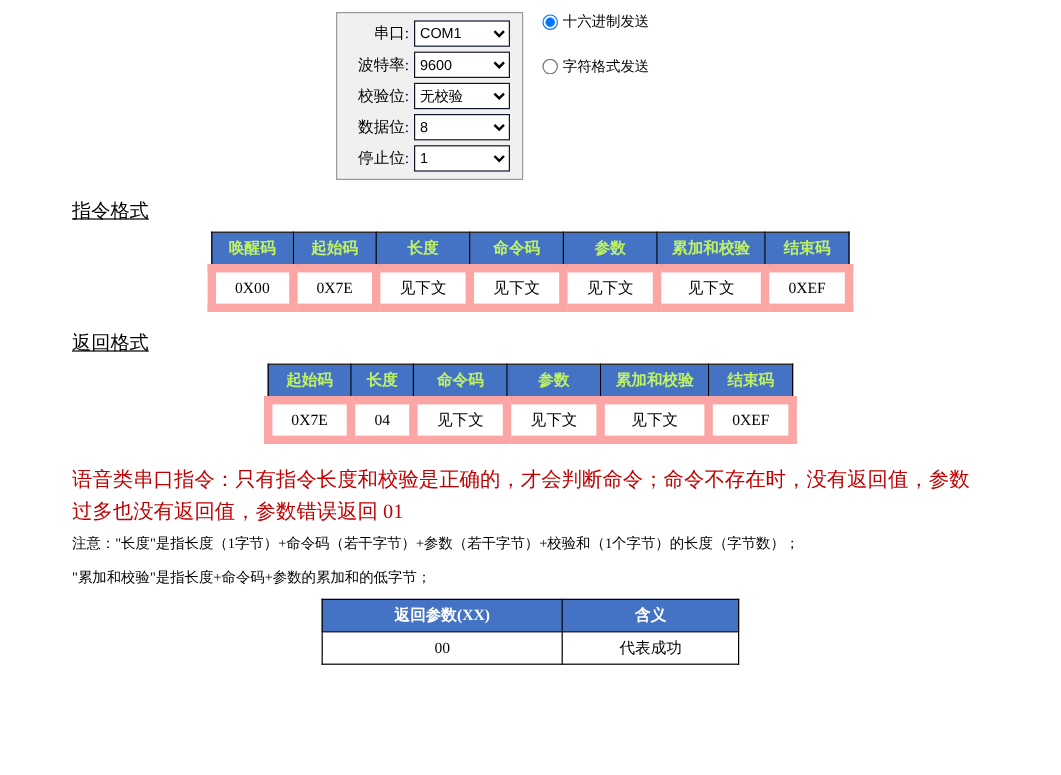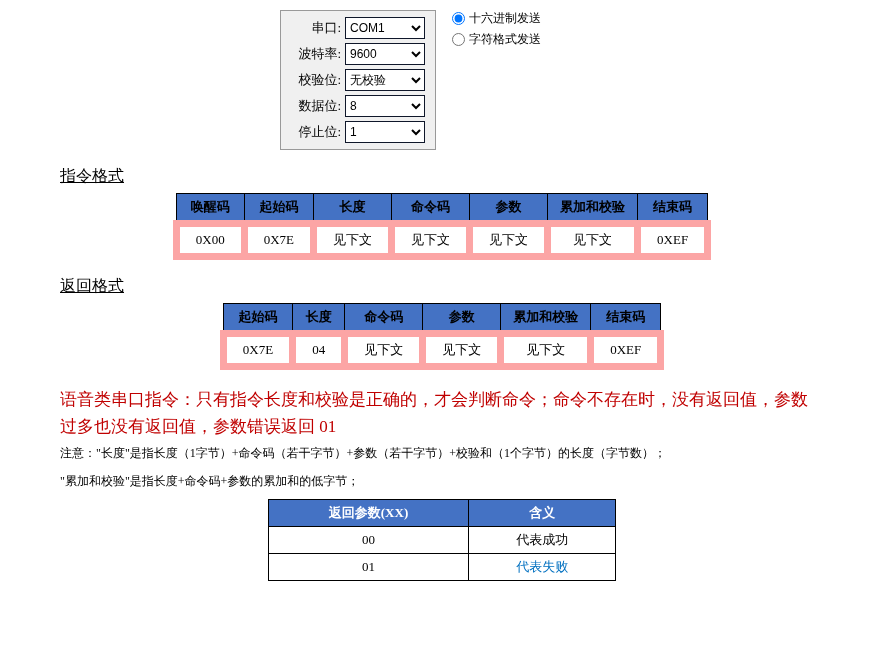--- a/index.html
+++ b/index.html
@@ -41,21 +41,21 @@
       width: 80px;
       height: 22px;
       font-size: 12px;
       border: 1px solid #0f172a;
       background: #fff;
     }
     .radio-group {
       display: flex;
       flex-direction: column;
       margin-left: 16px;
-      gap: 4px;
+      gap: 20px;
       justify-content: center;
     }
     .radio-item {
       display: flex;
       align-items: center;
       gap: 4px;
       font-size: 12px;
     }
 
     
@@ -66,21 +66,21 @@
     }
 
     
     .cmd-table {
       border-collapse: collapse;
       margin: 0 auto;
       margin-bottom: 16px;
     }
     .cmd-table th {
       background: #4472c4;
-      color: #000000;
+      color: #bef264;
       border: 1px solid #000;
       padding: 4px 12px;
       text-align: center;
       font-weight: bold;
       font-size: 13px;
     }
     .cmd-table td {
       border: 7px solid #fca5a5;
       padding: 4px 16px;
       text-align: center;
@@ -239,18 +239,14 @@
     <tr>
       <th>返回参数(XX)</th>
       <th>含义</th>
     </tr>
   </thead>
   <tbody>
     <tr>
       <td>00</td>
       <td class="success">代表成功</td>
     </tr>
-    <tr>
-      <td>01</td>
-      <td class="fail">代表失败</td>
-    </tr>
   </tbody>
 </table>
 
 </body></html>

